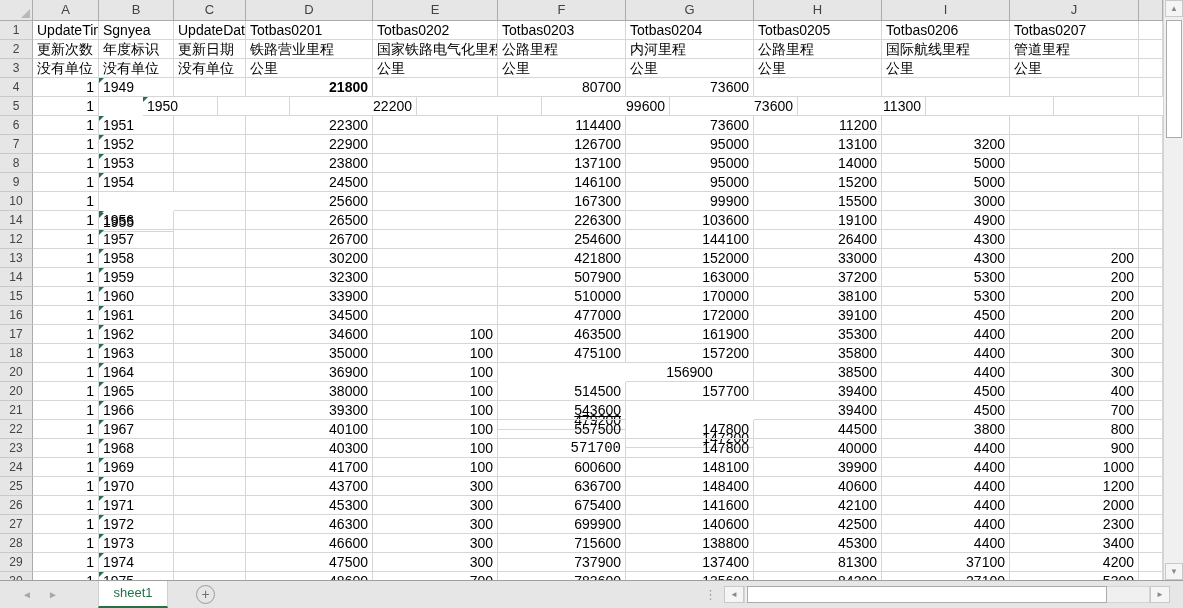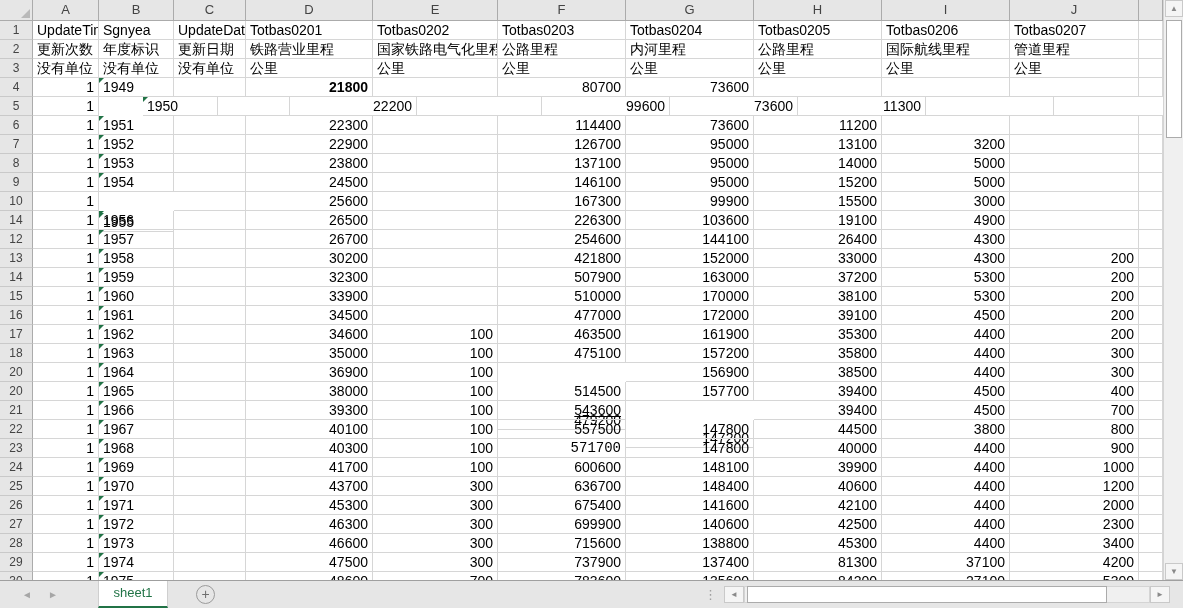--- a/index.html
+++ b/index.html
@@ -329,21 +329,21 @@
           <div class="cell txt" style="width: 24px;"></div>
         </div>
         <div class="row">
           <div class="rownum">20</div>
           <div class="cell num" style="width: 66px;">1</div>
           <div class="cell txt" style="width: 75px;"><span class="gtri"></span>1964</div>
           <div class="cell txt" style="width: 72px;"></div>
           <div class="cell num" style="width: 127px;">36900</div>
           <div class="cell num" style="width: 125px;">100</div>
           <div class="cell num" style="width: 128px; margin-top: 48px;">479200</div>
-          <div class="cell num" style="width: 128px;">156900</div>
+          <div class="cell num" style="width: 128px; text-align: center;">156900</div>
           <div class="cell num" style="width: 128px;">38500</div>
           <div class="cell num" style="width: 128px;">4400</div>
           <div class="cell num" style="width: 129px;">300</div>
           <div class="cell txt" style="width: 24px;"></div>
         </div>
         <div class="row">
           <div class="rownum">20</div>
           <div class="cell num" style="width: 66px;">1</div>
           <div class="cell txt" style="width: 75px;"><span class="gtri"></span>1965</div>
           <div class="cell txt" style="width: 72px;"></div>

